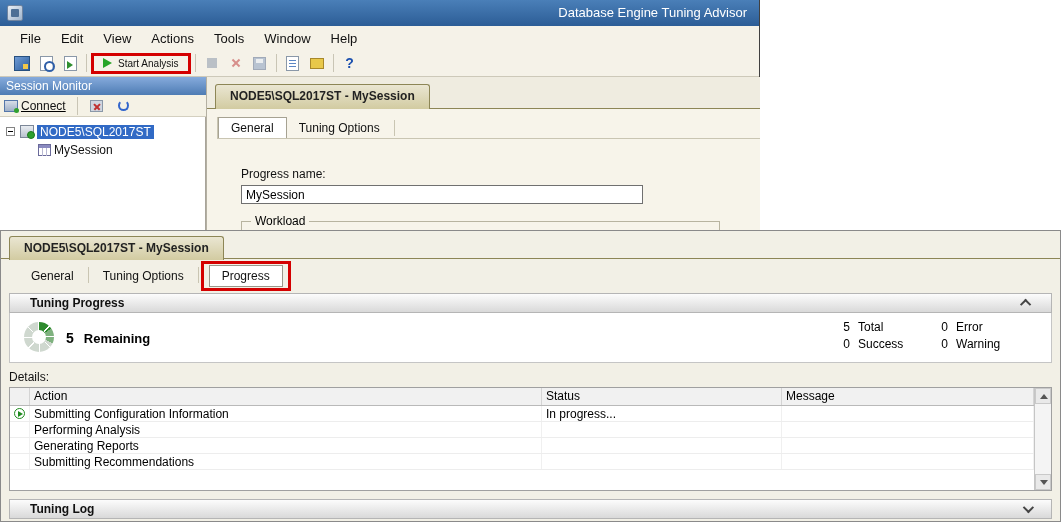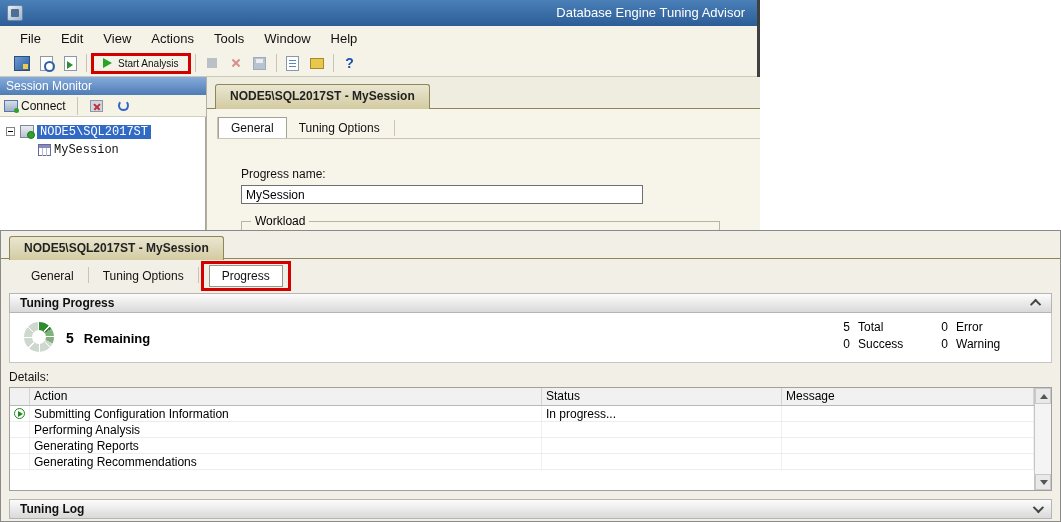--- a/index.html
+++ b/index.html
@@ -1,20 +1,20 @@
 <!DOCTYPE html>
 <html><head>
 <meta charset="utf-8">
 <style>
   * { box-sizing: border-box; margin: 0; padding: 0; }
   body { background:#fff; font-family:"Liberation Sans", sans-serif; }
   .canvas { position:relative; width:1061px; height:522px; background:#fff; overflow:hidden; }
 
   
-  .top-window { position:absolute; left:0; top:0; width:760px; height:230px; border-right:3px solid #404040; background:#f5f2e8; }
+  .top-window { position:absolute; left:0; top:0; width:760px; height:230px; border-right:1px solid #404040; background:#f5f2e8; }
   .titlebar { position:relative; height:26px; background:linear-gradient(#4a7fb8,#2c5d96); }
   .app-icon { position:absolute; left:7px; top:5px; width:16px; height:16px; border-radius:2px;
               background:linear-gradient(135deg,#e8eef5,#9fb4cc); border:1px solid #6f84a0; }
   .app-icon::after { content:""; position:absolute; left:3px; top:3px; width:8px; height:8px; background:#4d6f96; border-radius:1px; }
   .title-text { position:absolute; right:12px; top:0; line-height:26px; color:#fff; font-size:13px; }
 
   .menubar { height:24px; background:#f5f2e8; display:flex; align-items:center; padding-left:10px; }
   .menu-item { font-size:13px; color:#111; padding:2px 10px; cursor:default; }
 
   .toolbar { height:27px; background:#f5f2e8; border-bottom:1px solid #cdc9b9; display:flex; align-items:center; padding-left:10px; }
@@ -38,29 +38,29 @@
   .ico-save::after { content:""; position:absolute; left:2px; top:1px; width:7px; height:4px; background:#e8edf4; }
   .ico-report { width:13px; height:15px; background:#fff; border:1px solid #8a98a8; }
   .ico-report::after { content:""; position:absolute; left:2px; top:3px; width:7px; height:8px;
         background:repeating-linear-gradient(#5b86c4 0 1px, transparent 1px 3px); }
   .ico-mail { width:14px; height:11px; background:#e8c84a; border:1px solid #a8882a; }
   .help-glyph { font-size:14px; font-weight:bold; color:#1a4fae; }
 
   
   .smon { position:absolute; left:0; top:77px; width:206px; height:153px; }
   .smon-header { height:18px; background:linear-gradient(#86abdc,#4e7cb4); color:#fff; font-size:12px; line-height:18px; padding-left:6px; }
-  .smon-toolbar { height:22px; background:#f5f2e6; border-bottom:1px solid #d4d0c0; display:flex; align-items:center; padding-left:4px; gap:3px; }
+  .smon-toolbar { height:22px; background:#f5f2e6; border-bottom:1px solid #d4d0c0; display:flex; align-items:center; padding-left:4px; gap:3px;text-decoration:underline; }
   .ico-connect { width:14px; height:12px; background:linear-gradient(#d8dee8,#9fb0c8); border:1px solid #5577aa; }
   .ico-connect::after { content:""; position:absolute; right:-2px; bottom:-2px; width:5px; height:5px; border-radius:50%; background:#2fa02f; }
   .connect-label { font-size:12px; color:#111; padding-right:4px; }
   .ico-delsess { width:13px; height:12px; background:#cfd6e0; border:1px solid #8a98a8; }
   .ico-delsess::before,.ico-delsess::after { content:""; position:absolute; left:2px; top:5px; width:8px; height:1.5px; background:#c03030; }
   .ico-delsess::before { transform:rotate(45deg);} .ico-delsess::after { transform:rotate(-45deg);}
   .ico-refresh { width:11px; height:11px; border:2px solid #3366cc; border-radius:50%; border-top-color:transparent; }
-  .smon-tree { background:#fff; border-right:1px solid #a8a49a; height:113px; position:relative; font-size:12px;font-family:Liberation Mono, monospace; }
+  .smon-tree { background:#fff; border-right:1px solid #a8a49a; height:113px; position:relative; font-size:12px; }
   .tree-row { position:absolute; display:flex; align-items:center; height:17px; }
   .expander { width:9px; height:9px; background:#fff; border:1px solid #848484; position:relative; }
   .expander::after { content:""; position:absolute; left:1px; top:3px; width:5px; height:1px; background:#000; }
   .ico-server { width:14px; height:13px; background:linear-gradient(#e9edf2,#b9c2ce); border:1px solid #7c8798; }
   .ico-server::after { content:""; position:absolute; right:-2px; bottom:-2px; width:6px; height:6px; border-radius:50%; background:#2fa02f; border:1px solid #1d7a1d; }
   .ico-table { width:13px; height:12px; background:#fff; border:1px solid #6a6a9a; }
   .ico-table::before { content:""; position:absolute; left:0; top:0; width:11px; height:3px; background:#8a8ac0; }
   .ico-table::after { content:""; position:absolute; left:3px; top:3px; width:1px; height:8px; background:#b8b8d2; box-shadow:4px 0 0 #b8b8d2; }
   .sel-label { background:#316ac5; color:#fff; padding:0 3px; }
   .tree-label { color:#111; padding:0 3px; }
@@ -82,21 +82,21 @@
   .group-label { position:absolute; left:44px; top:105px; font-size:12px; background:#f7f4ea; padding:0 4px; z-index:2; }
 
   
   .bot-window { position:absolute; left:0; top:230px; width:1061px; height:292px; background:#f2f0e6; border:1px solid #8a8a8a; }
   .bw-tabrow { position:absolute; left:0; top:0; width:100%; height:28px; border-bottom:1px solid #8d8656; }
   .bw-tabrow .doc-tab { left:8px; top:5px; position:absolute; height:24px; }
   .bw-strip { position:absolute; left:0; top:29px; width:100%; height:32px; display:flex; align-items:center; padding-left:18px; }
   .btab { font-size:12px; padding:3px 12px; color:#111; }
   .btab.active { background:#fff; border:1px solid #9a968a; }
   .bw-content { position:absolute; left:8px; right:8px; top:62px; bottom:4px; }
-  .sect-header { height:20px; background:linear-gradient(#fcfcfc,#d9d9d9); border:1px solid #b5b5b5; display:flex; align-items:center; justify-content:space-between; padding:0 10px; }
+  .sect-header { height:20px; background:linear-gradient(#fcfcfc,#d9d9d9); border:1px solid #b5b5b5; display:flex; align-items:center; justify-content:space-between; padding:0 20px; }
   .sect-title { font-size:12px; font-weight:bold; color:#111; }
   .chev { width:8px; height:8px; border-left:2px solid #444; border-top:2px solid #444; }
   .chev-up { transform:rotate(45deg) translateY(2px); }
   .chev-down { transform:rotate(225deg) translateY(2px); }
   .stats-panel { position:relative; height:50px; background:#fff; border:1px solid #c5c5c5; border-top:none; }
   .donut { position:absolute; left:14px; top:9px; width:30px; height:30px; border-radius:50%;
            background:
              repeating-conic-gradient(rgba(255,255,255,0) 0deg 40deg, #fff 40deg 45deg),
              conic-gradient(#2e8b2e 0deg 55deg, #7fb27f 55deg 115deg, #cfd8cf 115deg 360deg); }
   .donut::after { content:""; position:absolute; inset:8px; background:#fff; border-radius:50%; }
@@ -296,21 +296,21 @@
             <div class="c-msg"></div>
           </div>
           <div class="tbl-row">
             <div class="c-icon"></div>
             <div class="c-action">Generating Reports</div>
             <div class="c-status"></div>
             <div class="c-msg"></div>
           </div>
           <div class="tbl-row">
             <div class="c-icon"></div>
-            <div class="c-action">Generating Recommendations</div>
+            <div class="c-action">Submitting Recommendations</div>
             <div class="c-status"></div>
             <div class="c-msg"></div>
           </div>
         </div>
         <div class="tbl-scroll">
           <div class="sb-btn sb-up"></div>
           <div class="sb-track"></div>
           <div class="sb-btn sb-down"></div>
         </div>
       </div>

